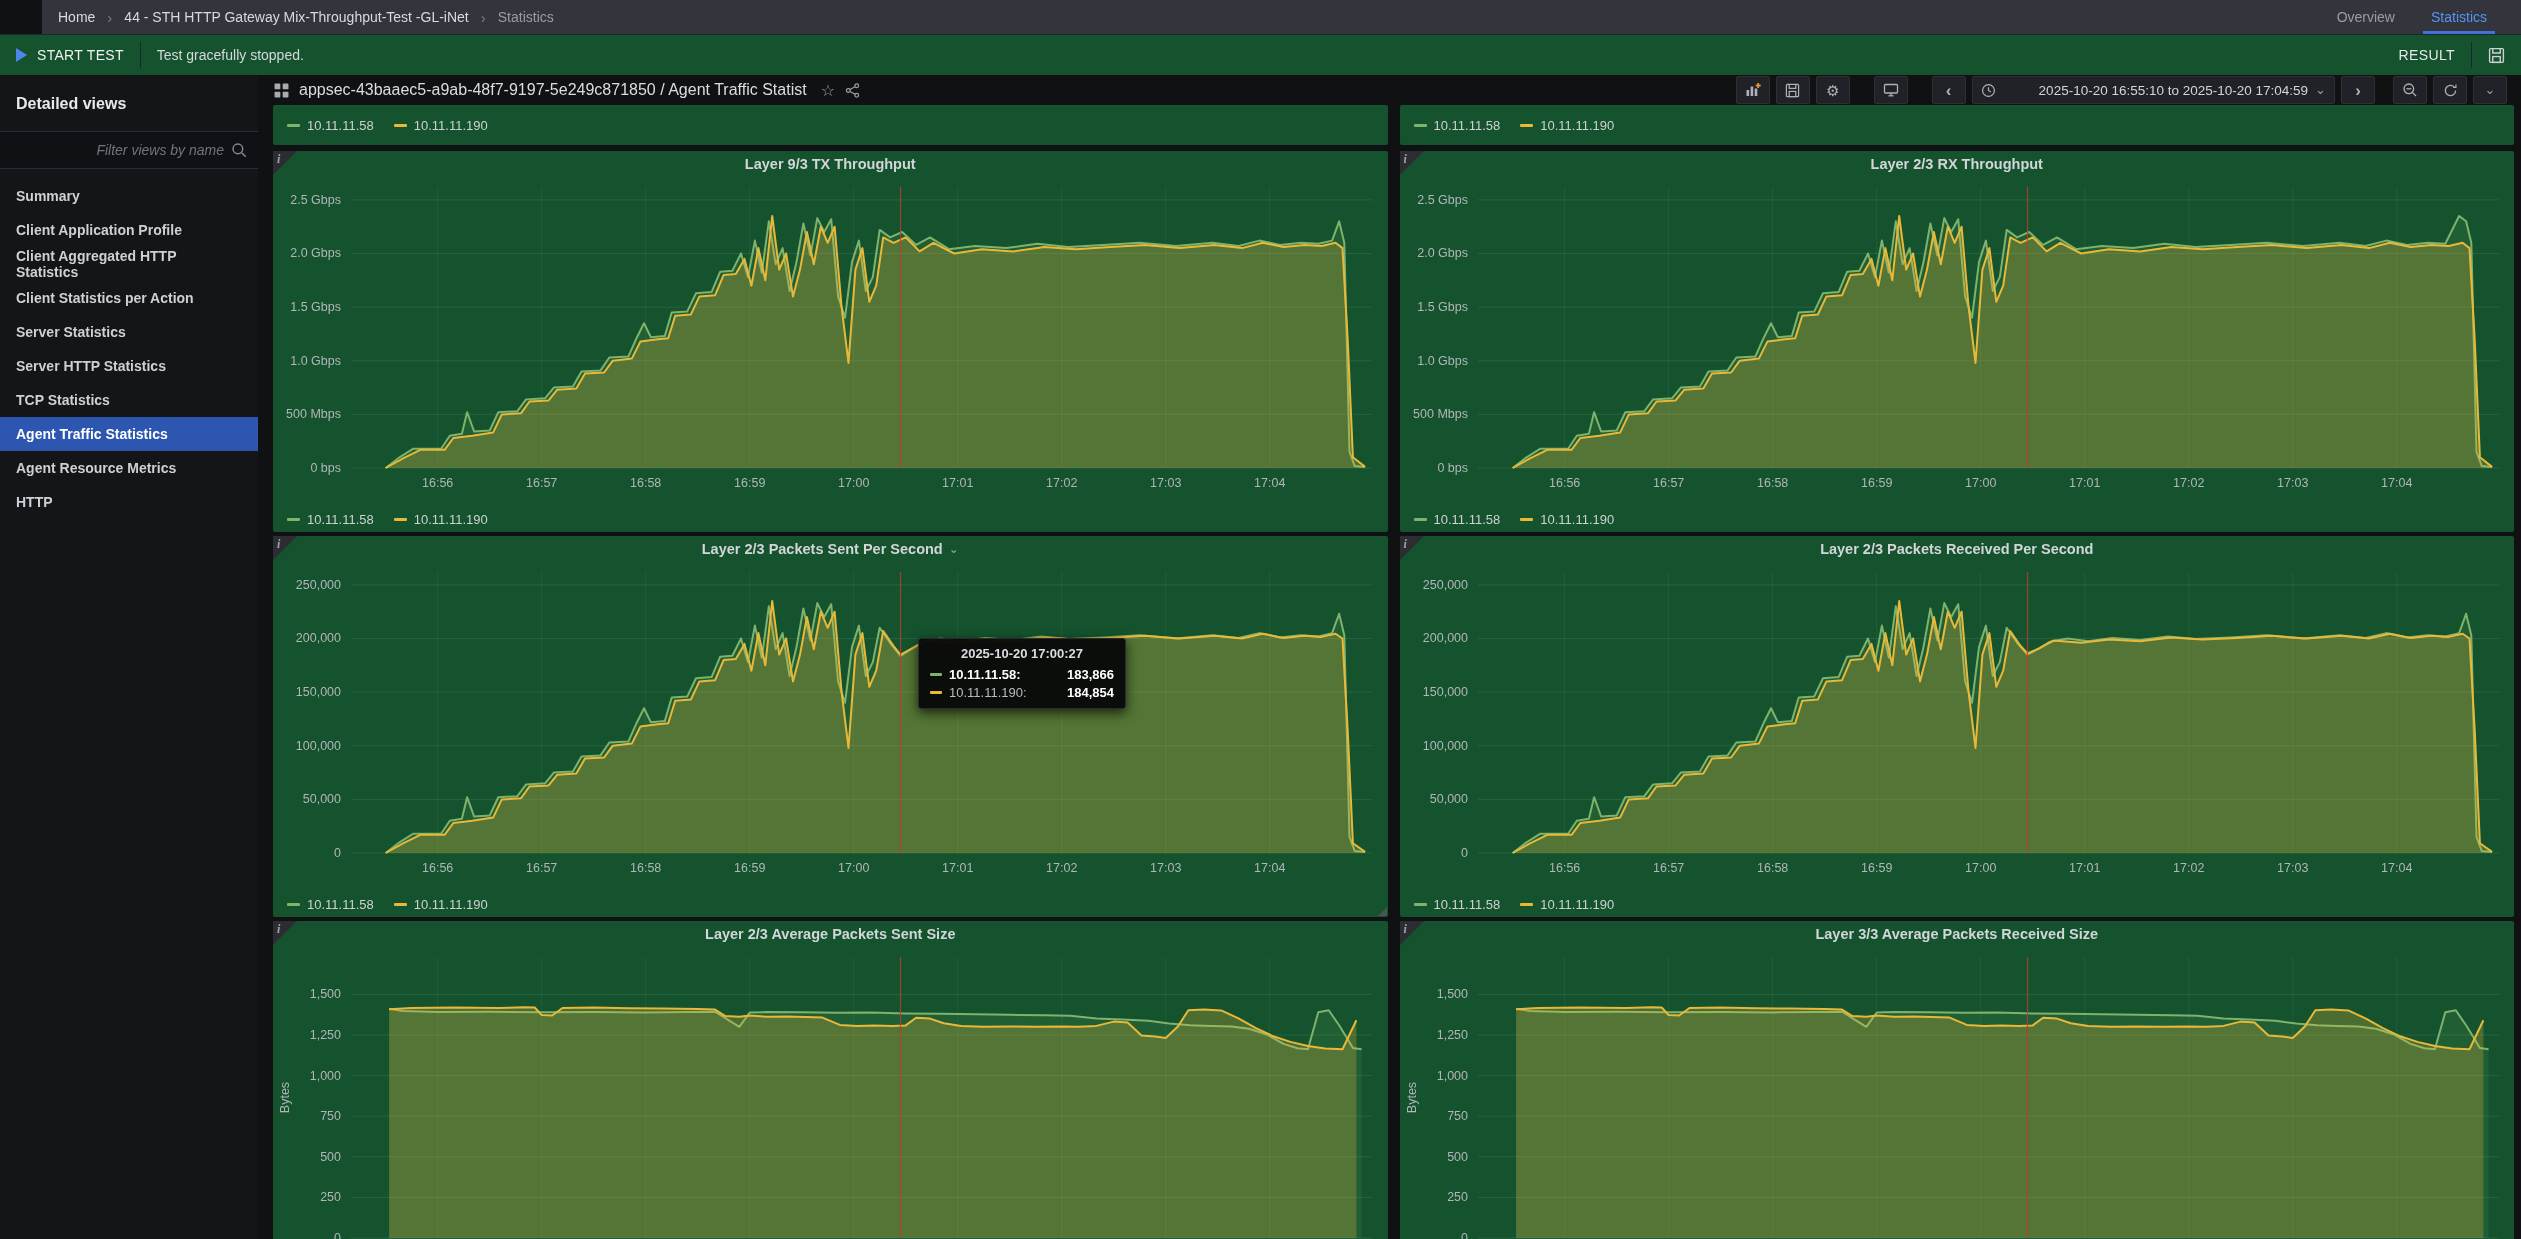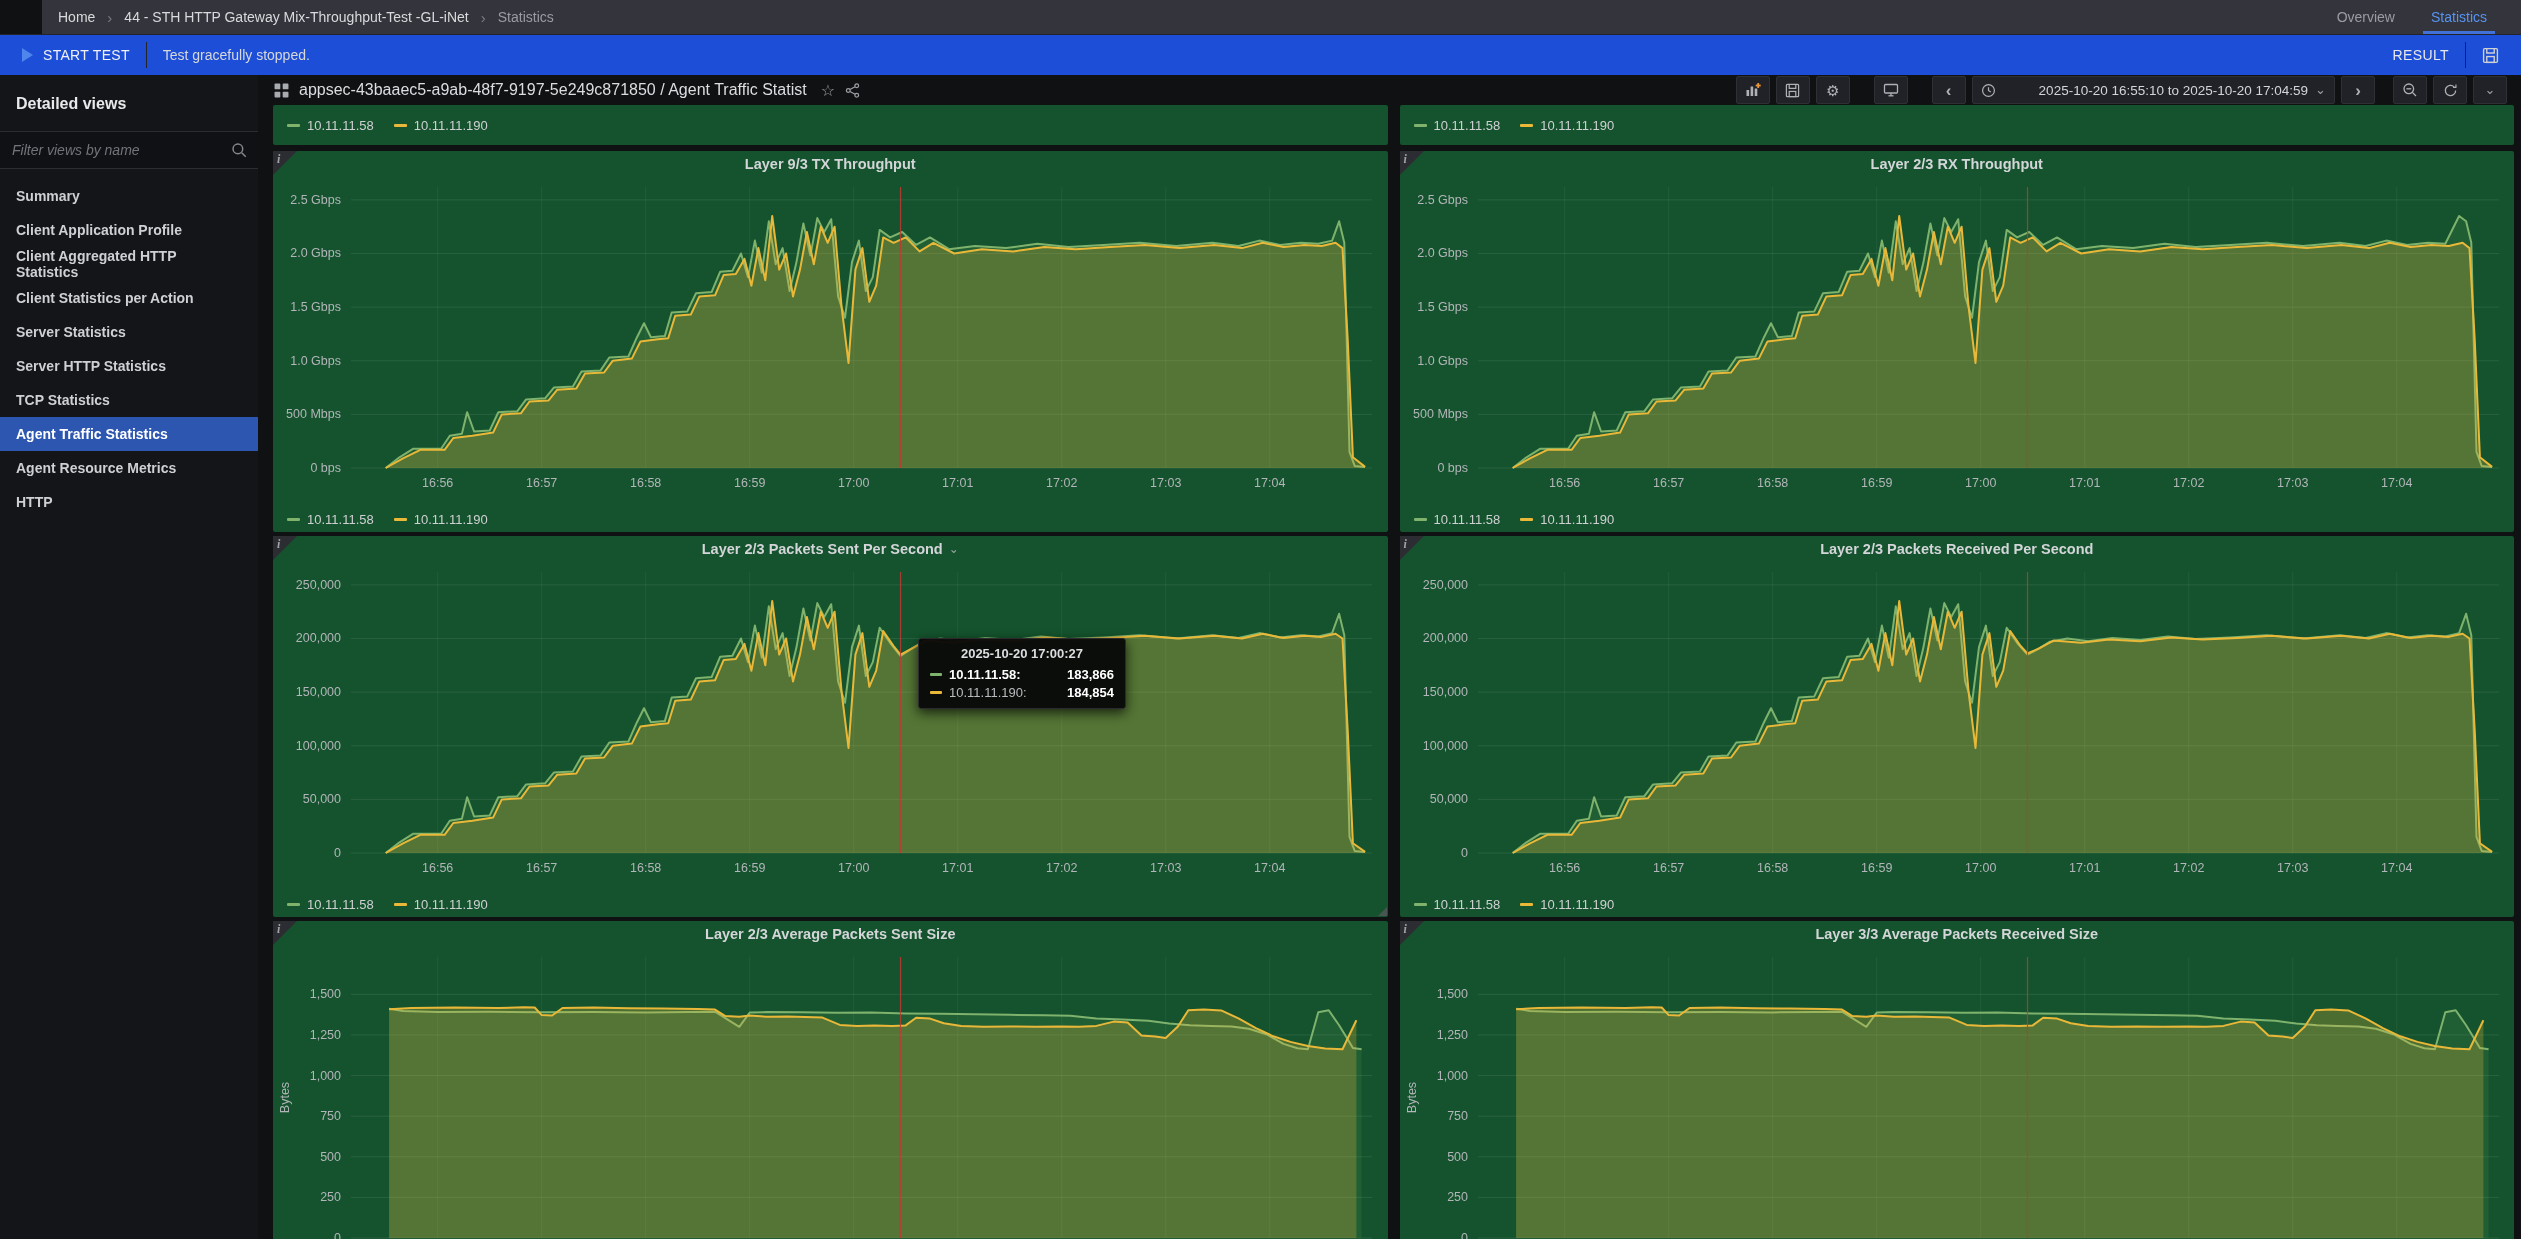--- a/index.html
+++ b/index.html
@@ -10,34 +10,34 @@
   .topbar { height:34px; background:#33343c; display:flex; align-items:center; padding:0 16px;margin-left:42px; }
   .crumb { font-size:14px; color:#d9dadc; cursor:pointer; }
   .crumb.current { color:#9a9ca3; cursor:default; }
   .crumb-sep { color:#7c7e85; margin:0 12px; font-size:15px; }
   .topbar-tabs { margin-left:auto; display:flex; height:100%; }
   .tab { display:flex; align-items:center; padding:0 18px; font-size:14px; color:#9a9ca3; position:relative; cursor:pointer; }
   .tab.active { color:#5794f2; }
   .tab.active::after { content:""; position:absolute; left:10px; right:10px; bottom:0; height:3px; background:#4272d9; }
 
   
-  .actionbar { height:41px; background:#1d4ed8; display:flex; align-items:center; padding:0 22px; border-top:1px solid #24252b; }
+  .actionbar { height:41px; background:#14532d; display:flex; align-items:center; padding:0 16px; border-top:1px solid #24252b; }
   .play-icon { width:0; height:0; border-top:7px solid transparent; border-bottom:7px solid transparent; border-left:11px solid #4d86ec; margin-right:10px; }
   .start-label { font-size:14px; color:#f0f1f2; letter-spacing:.3px; }
   .vdiv { width:1px; height:26px; background:#24252b; margin:0 16px; }
   .status-msg { font-size:14px; color:#d7d8da; }
   .result-label { margin-left:auto; font-size:14px; color:#e6e7e9; letter-spacing:.4px; cursor:pointer; }
   .icon-btn { color:#cfd1d4; display:flex; align-items:center; cursor:pointer; }
 
   
   .shell { display:flex; height:1164px; }
   .sidebar { width:258px; background:#141518; flex-shrink:0; display:flex; flex-direction:column; }
   .sidebar-title { font-size:16px; font-weight:700; color:#e8e9ea; padding:20px 16px 18px 16px; }
   .filter-wrap { position:relative; border-top:1px solid #2b2d33; border-bottom:1px solid #2b2d33; background:#101114; }
-  .filter-input { width:100%; height:36px; background:transparent; border:none; outline:none; padding:0 34px 0 12px; font-style:italic; font-size:14px; color:#c7c8cc; font-family:"Liberation Sans",sans-serif; }
+  .filter-input { width:100%; height:36px; background:transparent; border:none; outline:none; padding:0 34px 0 12px; font-style:italic; font-size:14px; color:#c7c8cc; font-family:"Liberation Sans",sans-serif;text-align:right; }
   .filter-input::placeholder { color:#71747b; font-style:italic; }
   .filter-search { position:absolute; right:10px; top:9px; }
   .nav-list { margin-top:10px; }
   .nav-item { height:34px; display:flex; align-items:center; padding:0 16px; font-size:14px; font-weight:600; color:#cfd0d4; cursor:pointer; }
   .nav-item.selected { background:#2d56b0; color:#ffffff; }
 
   
   .main { flex:1; display:flex; flex-direction:column; background:#101113; min-width:0; }
   .dash-header { height:30px; display:flex; align-items:center; padding:0 14px 0 16px; }
   .dash-title-group { display:flex; align-items:center; gap:10px; }

